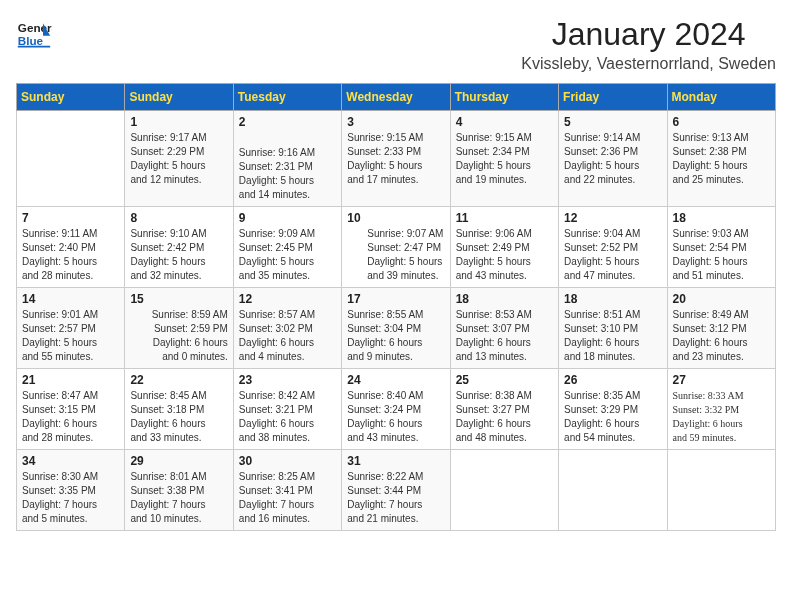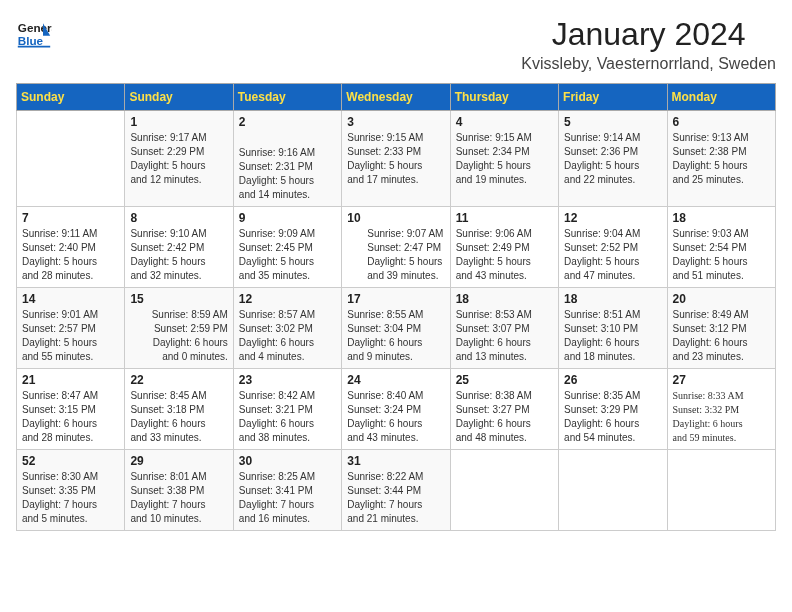--- a/index.html
+++ b/index.html
@@ -302,21 +302,21 @@
         <td>
           <div class="day-number">27</div>
           <div class="day-info" style="white-space: pre-line; font-family: Liberation Serif, serif;">Sunrise: 8:33 AM
 Sunset: 3:32 PM
 Daylight: 6 hours
 and 59 minutes.</div>
         </td>
       </tr>
       <tr>
         <td>
-          <div class="day-number">52</div>
+          <div class="day-number">34</div>
           <div class="day-info" style="white-space: pre-line;">Sunrise: 8:30 AM
 Sunset: 3:35 PM
 Daylight: 7 hours
 and 5 minutes.</div>
         </td>
         <td>
           <div class="day-number">29</div>
           <div class="day-info" style="white-space: pre-line;">Sunrise: 8:01 AM
 Sunset: 3:38 PM
 Daylight: 7 hours

